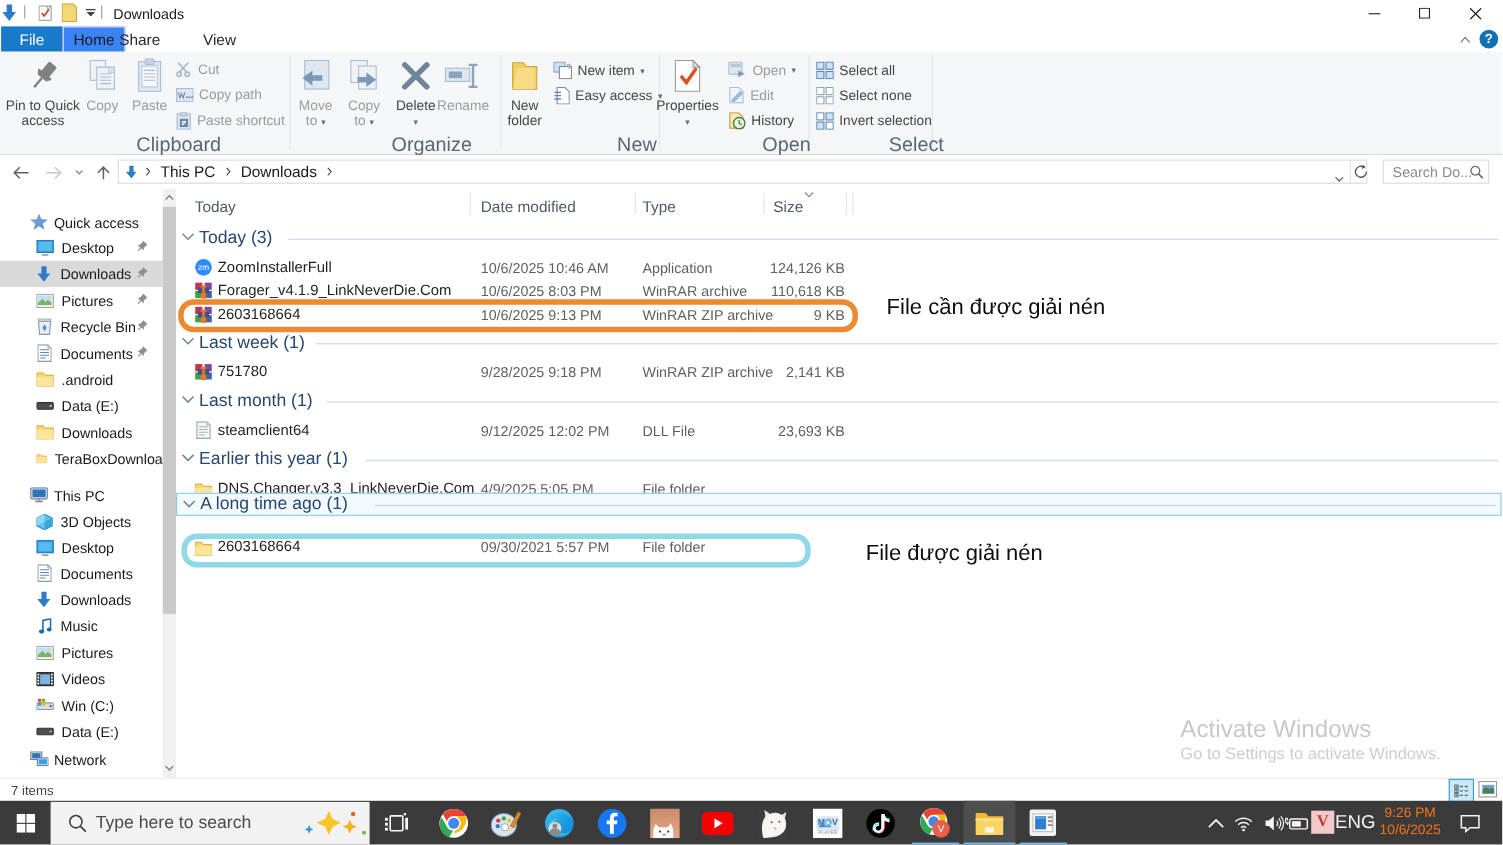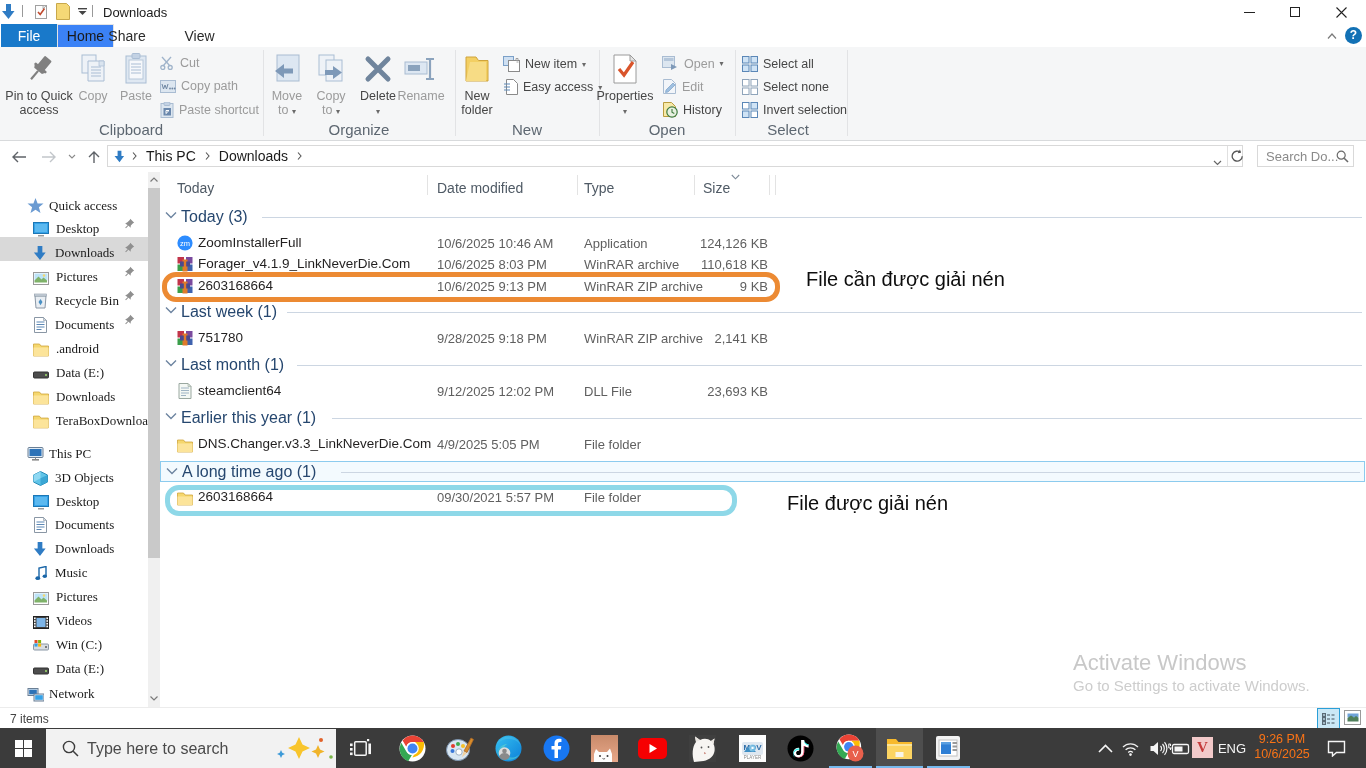--- a/index.html
+++ b/index.html
@@ -17,38 +17,38 @@
 #tabrow { position:absolute; left:0; top:24px; width:1366px; height:23px; background:#fff; }
 .tab { position:absolute; top:0; height:23px; display:flex; align-items:center; justify-content:center; font-size:14px; color:#2b2b2b; }
 #tab-file { left:1px; width:56px; background:#1979ca; color:#fff; }
 #tab-home { left:57px; width:57px; background:#3b82f6; border:1px solid #e3e4e5; border-bottom:none; color:#1a1a1a; }
 #tab-share { left:98px; width:58px; }
 #tab-view { left:172px; width:55px; }
 
 
 #ribbon { position:absolute; left:0; top:47px; width:1366px; height:94px; background:#f5f6f7; border-bottom:1px solid #d8dadc; }
 .rsep { position:absolute; top:3px; height:86px; width:1px; background:#e2e3e5; }
-.glabel { position:absolute; top:74px; font-size:15px; color:#5d6771; text-align:center; }
+.glabel { position:absolute; top:74px; font-size:18px; color:#5d6771; text-align:right; }
 .bigbtn { position:absolute; top:4px; text-align:center; font-size:12.5px; line-height:14px; color:#464646; }
 .bigbtn .ic { display:block; margin:2px auto 4px; }
 .bigbtn.dis { color:#9b9b9b; }
 .smallrow { position:absolute; font-size:12.5px; color:#464646; display:flex; align-items:center; gap:5px; white-space:nowrap; }
 .smallrow.dis { color:#9b9b9b; }
 .darr { color:#6a6a6a; font-size:8px; }
 
 
 #addrrow { position:absolute; left:0; top:141px; width:1366px; height:31px; background:#fff; }
 .navbtn { position:absolute; top:0; height:31px; display:flex; align-items:center; justify-content:center; }
 #addrbox { position:absolute; left:107px; top:4px; width:1136px; height:22px; border:1px solid #d9d9d9; background:#fff; display:flex; align-items:center; font-size:14px; color:#1a1a1a; }
 #searchbox { position:absolute; left:1257px; top:4px; width:97px; height:22px; border:1px solid #d9d9d9; background:#fff; font-size:13px; color:#8a8a8a; display:flex; align-items:center; }
 
 
 #main { position:absolute; left:0; top:172px; width:1366px; height:535px; background:#fff; }
 #sidebar { position:absolute; left:0; top:0; width:148px; height:535px; font-size:13px; color:#1a1a1a; }
-.sitem { position:absolute; left:0; width:148px; height:24px; display:flex; align-items:flex-end;font-family:Liberation Serif, serif; }
+.sitem { position:absolute; left:0; width:148px; height:24px; display:flex; align-items:center; }
 .sitem .lbl { white-space:nowrap; }
 .pin { position:absolute; left:124px; top:5px; }
 #sscroll { position:absolute; left:148px; top:0; width:12px; height:535px; background:#f0f0f0; }
 #sthumb { position:absolute; left:148px; top:16px; width:12px; height:370px; background:#c9c9c9; }
 #content { position:absolute; left:160px; top:0; width:1206px; height:535px; }
 
 
 #colhdr { position:absolute; left:0; top:0; width:1206px; height:26px; font-size:14px; color:#4f5a65; }
 .ch { position:absolute; top:8px; }
 .chsep { position:absolute; top:3px; width:1px; height:20px; background:#e3e3e3; }
@@ -735,21 +735,21 @@
       <div class="row" style="top:262px">
         <svg class="icon16" viewBox="0 0 16 14" style="top:4px">
             <path d="M0.5 1 h6 l1.5 2 h7.5 v10 h-15 z" fill="#f5d76e" stroke="#cfa43c" stroke-width="0.8"></path>
             <path d="M0.5 4.5 h15 v8.5 h-15 z" fill="#fce49a"></path>
           </svg>
         <span class="nm">DNS.Changer.v3.3_LinkNeverDie.Com</span>
         <span class="c2">4/9/2025 5:05 PM</span>
         <span class="c3">File folder</span>
       </div>
 
-      <div class="grouphdr" style="top:289px;border:1px solid #8ccbee;background:#f3fafe;width:1205px">
+      <div class="grouphdr" style="top:276px;border:1px solid #8ccbee;background:#f3fafe;width:1205px">
         <svg class="gchev" width="12" height="8" viewBox="0 0 12 8" style="top:5px">
             <path d="M1 1.5 L6 6.5 L11 1.5" stroke="#6d84a0" stroke-width="1.4" fill="none"></path>
           </svg>
         <span class="gtext">A long time ago (1)</span>
         <div class="gline" style="left:180px"></div>
       </div>
       <div class="row" style="top:315px">
         <svg class="icon16" viewBox="0 0 16 14" style="top:4px">
             <path d="M0.5 1 h6 l1.5 2 h7.5 v10 h-15 z" fill="#f5d76e" stroke="#cfa43c" stroke-width="0.8"></path>
             <path d="M0.5 4.5 h15 v8.5 h-15 z" fill="#fce49a"></path>
@@ -996,21 +996,21 @@
     <div class="tbicon" style="left:1164px;width:30px">
       <svg width="22" height="13" viewBox="0 0 22 13">
           <rect x="4.5" y="2.5" width="16" height="9" rx="1.5" fill="none" stroke="#f5f5f5" stroke-width="1.3"></rect>
           <rect x="6.5" y="4.5" width="8" height="5" fill="#f5f5f5"></rect>
           <path d="M2.5 4 v-2 M2.5 2 h-2 M0.8 2 v4 m0 0 h3 m-1.3 0 v2" stroke="#f5f5f5" stroke-width="1.1" fill="none"></path>
         </svg>
     </div>
     <div style="position:absolute;left:1192px;top:9px;width:21px;height:21px;background:#f2c9c9;display:flex;align-items:center;justify-content:center">
       <span style="color:#c43a3a;font-weight:bold;font-size:15px;font-family:'Liberation Serif',serif">V</span>
     </div>
-    <div style="position:absolute;left:1216px;top:0;width:32px;height:40px;display:flex;align-items:center;justify-content:center;color:#f5f5f5;font-size:13px">ENG</div>
+    <div style="position:absolute;left:1216px;top:0;width:32px;height:40px;display:flex;align-items:center;justify-content:center;color:#f5f5f5;font-size:17px">ENG</div>
     <div style="position:absolute;left:1250px;top:0;width:64px;height:40px;color:#f97316;font-size:12.5px;text-align:center">
         <div style="margin-top:4px">9:26 PM</div>
         <div style="margin-top:1px">10/6/2025</div>
       </div>
     <div class="tbicon" style="left:1316px;width:40px">
       <svg width="19" height="17" viewBox="0 0 19 17">
           <path d="M1.5 1.5 h16 v11 h-8 l-4 3.5 v-3.5 h-4 z" fill="none" stroke="#f5f5f5" stroke-width="1.4"></path>
         </svg>
     </div>
   </div>

